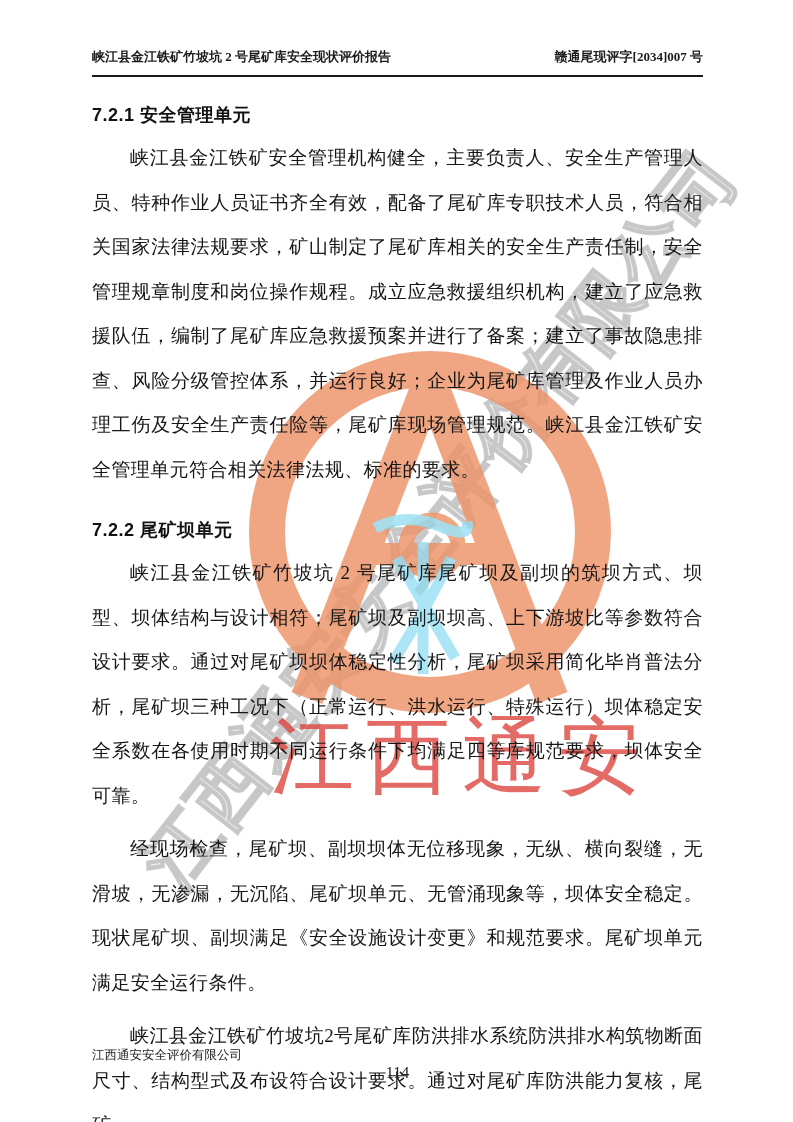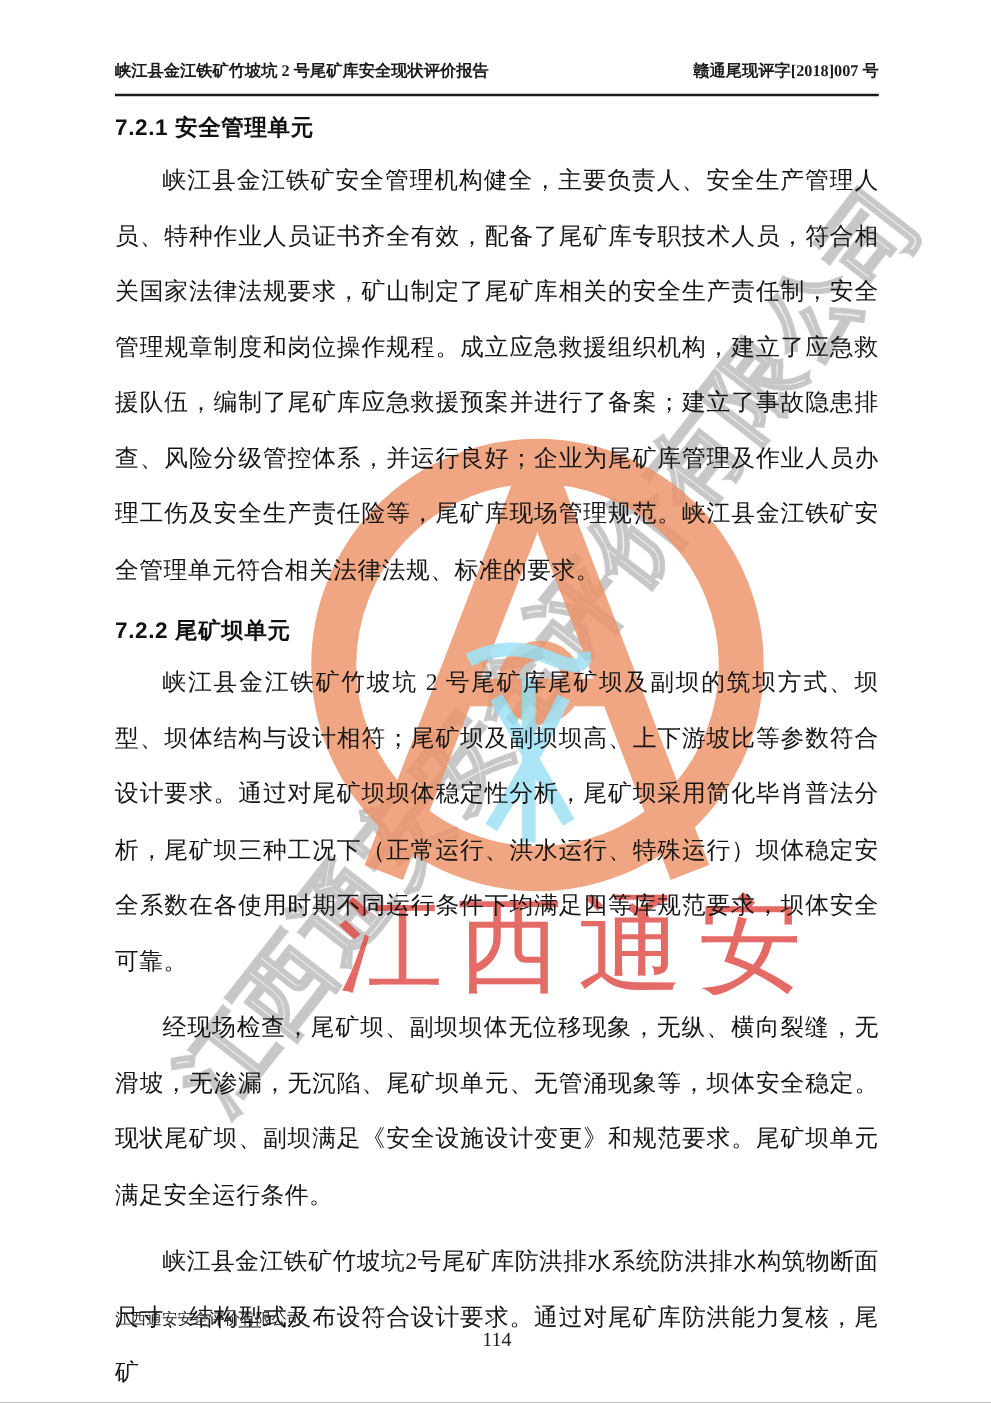--- a/index.html
+++ b/index.html
@@ -69,21 +69,21 @@
     justify-content: space-between;
     align-items: flex-end;
     font-size: 13px;
     font-weight: bold;
     padding-bottom: 9px;
     border-bottom: 2px solid #1a1a1a;
     font-family: "Liberation Serif", "DejaVu Serif", serif;
     gap: 36px;
   }
   h2.sec-heading {
-    margin-top: 13px;
+    margin-top: 26px;
     font-family: "Liberation Sans", "DejaVu Sans", sans-serif;
     font-weight: bold;
     font-size: 18px;
     color: #111;
     letter-spacing: 0.5px;
   }
   p.body-para {
     margin-top: 9px;
     font-size: 19px;
     line-height: 44.5px;
@@ -134,21 +134,21 @@
       </g>
     </svg>
 
     <div class="wm-red">江西通安</div>
   </div>
 
   <div class="content">
 
     <div class="doc-header">
       <span>峡江县金江铁矿竹坡坑 2 号尾矿库安全现状评价报告</span>
-      <span>赣通尾现评字[2018]007 号</span>
+      <span>赣通尾现评字[2034]007 号</span>
     </div>
 
     <h2 class="sec-heading">7.2.1 安全管理单元</h2>
     <p class="body-para">峡江县金江铁矿安全管理机构健全，主要负责人、安全生产管理人员、特种作业人员证书齐全有效，配备了尾矿库专职技术人员，符合相关国家法律法规要求，矿山制定了尾矿库相关的安全生产责任制，安全管理规章制度和岗位操作规程。成立应急救援组织机构，建立了应急救援队伍，编制了尾矿库应急救援预案并进行了备案；建立了事故隐患排查、风险分级管控体系，并运行良好；企业为尾矿库管理及作业人员办理工伤及安全生产责任险等，尾矿库现场管理规范。峡江县金江铁矿安全管理单元符合相关法律法规、标准的要求。</p>
 
     <h2 class="sec-heading">7.2.2 尾矿坝单元</h2>
     <p class="body-para">峡江县金江铁矿竹坡坑 2 号尾矿库尾矿坝及副坝的筑坝方式、坝型、坝体结构与设计相符；尾矿坝及副坝坝高、上下游坡比等参数符合设计要求。通过对尾矿坝坝体稳定性分析，尾矿坝采用简化毕肖普法分析，尾矿坝三种工况下（正常运行、洪水运行、特殊运行）坝体稳定安全系数在各使用时期不同运行条件下均满足四等库规范要求，坝体安全可靠。</p>
     <p class="body-para">经现场检查，尾矿坝、副坝坝体无位移现象，无纵、横向裂缝，无滑坡，无渗漏，无沉陷、尾矿坝单元、无管涌现象等，坝体安全稳定。现状尾矿坝、副坝满足《安全设施设计变更》和规范要求。尾矿坝单元满足安全运行条件。</p>
 
     <p class="body-para">峡江县金江铁矿竹坡坑2号尾矿库防洪排水系统防洪排水构筑物断面尺寸、结构型式及布设符合设计要求。通过对尾矿库防洪能力复核，尾矿</p>

